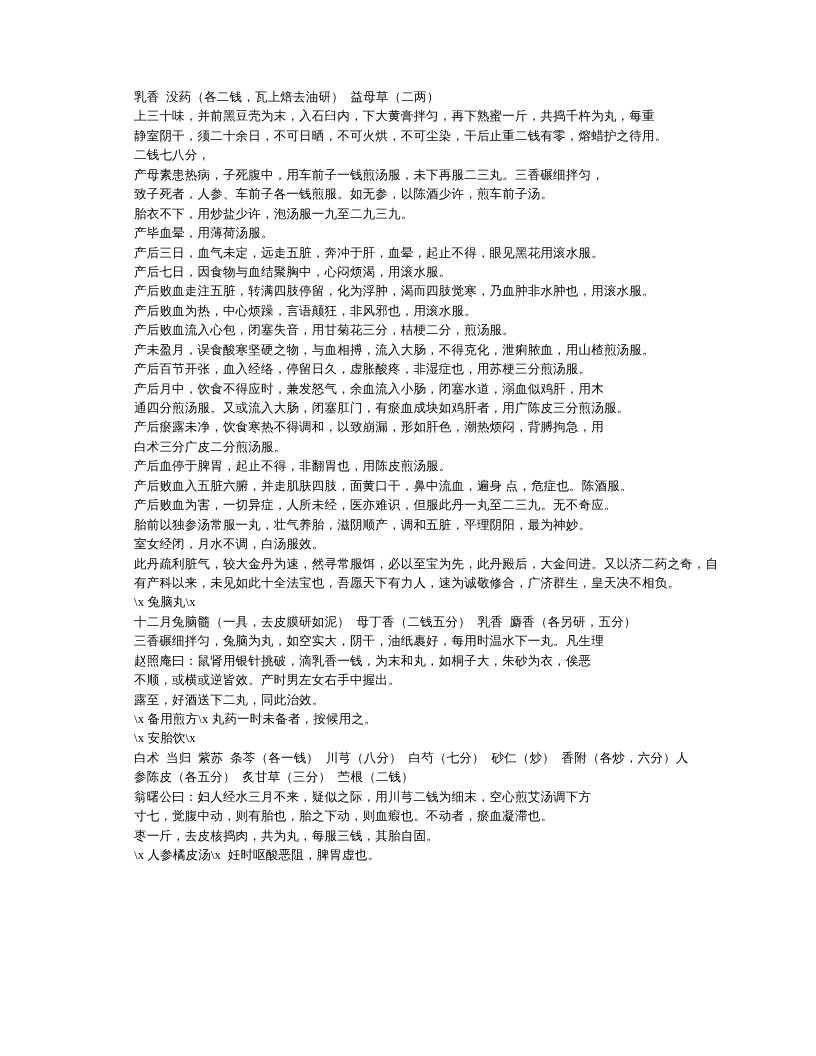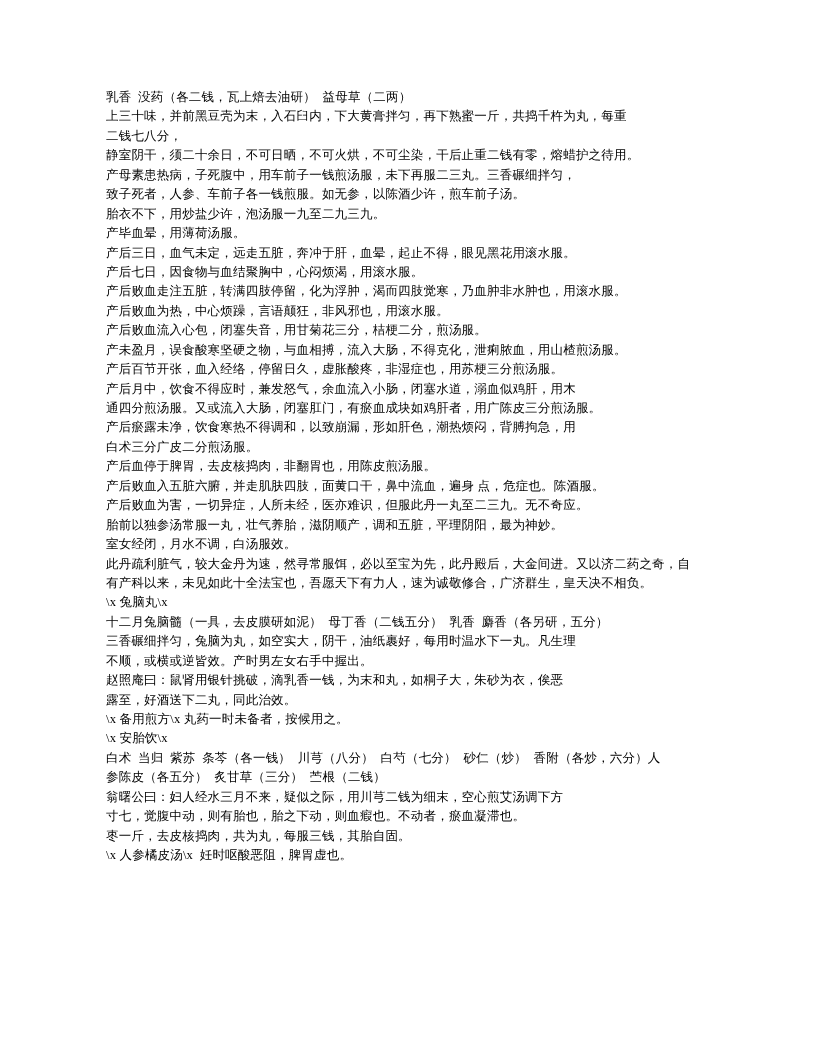--- a/index.html
+++ b/index.html
@@ -12,69 +12,69 @@
     width: 816px;
     height: 1056px;
     background: #ffffff;
     box-sizing: border-box;
     overflow: hidden;
     font-family: "Liberation Serif", "DejaVu Serif", serif;
     color: #000000;
   }
   .doc-body {
     position: absolute;
-    left: 106px;
+    left: 134px;
     top: 88px;
     right: 60px;
   }
   .line {
     font-size: 12.5px;
     line-height: 19.45px;
     height: 19.45px;
     white-space: pre;
     letter-spacing: 0.2px;
     color: #000000;
   }
 </style>
 </head>
 <body>
 
 <div class="page">
   <div class="doc-body">
       <div class="line">乳香  没药（各二钱，瓦上焙去油研）  益母草（二两）</div>
       <div class="line">上三十味，并前黑豆壳为末，入石臼内，下大黄膏拌匀，再下熟蜜一斤，共捣千杵为丸，每重</div>
+      <div class="line">静室阴干，须二十余日，不可日晒，不可火烘，不可尘染，干后止重二钱有零，熔蜡护之待用。</div>
       <div class="line">二钱七八分，</div>
-      <div class="line">静室阴干，须二十余日，不可日晒，不可火烘，不可尘染，干后止重二钱有零，熔蜡护之待用。</div>
       <div class="line">产母素患热病，子死腹中，用车前子一钱煎汤服，未下再服二三丸。三香碾细拌匀，</div>
       <div class="line">致子死者，人参、车前子各一钱煎服。如无参，以陈酒少许，煎车前子汤。</div>
       <div class="line">胎衣不下，用炒盐少许，泡汤服一九至二九三九。</div>
       <div class="line">产毕血晕，用薄荷汤服。</div>
       <div class="line">产后三日，血气未定，远走五脏，奔冲于肝，血晕，起止不得，眼见黑花用滚水服。</div>
       <div class="line">产后七日，因食物与血结聚胸中，心闷烦渴，用滚水服。</div>
       <div class="line">产后败血走注五脏，转满四肢停留，化为浮肿，渴而四肢觉寒，乃血肿非水肿也，用滚水服。</div>
       <div class="line">产后败血为热，中心烦躁，言语颠狂，非风邪也，用滚水服。</div>
       <div class="line">产后败血流入心包，闭塞失音，用甘菊花三分，桔梗二分，煎汤服。</div>
       <div class="line">产未盈月，误食酸寒坚硬之物，与血相搏，流入大肠，不得克化，泄痢脓血，用山楂煎汤服。</div>
       <div class="line">产后百节开张，血入经络，停留日久，虚胀酸疼，非湿症也，用苏梗三分煎汤服。</div>
       <div class="line">产后月中，饮食不得应时，兼发怒气，余血流入小肠，闭塞水道，溺血似鸡肝，用木</div>
       <div class="line">通四分煎汤服。又或流入大肠，闭塞肛门，有瘀血成块如鸡肝者，用广陈皮三分煎汤服。</div>
       <div class="line">产后瘀露未净，饮食寒热不得调和，以致崩漏，形如肝色，潮热烦闷，背膊拘急，用</div>
       <div class="line">白术三分广皮二分煎汤服。</div>
-      <div class="line">产后血停于脾胃，去皮核捣肉，非翻胃也，用陈皮煎汤服。</div>
+      <div class="line">产后血停于脾胃，起止不得，非翻胃也，用陈皮煎汤服。</div>
       <div class="line">产后败血入五脏六腑，并走肌肤四肢，面黄口干，鼻中流血，遍身 点，危症也。陈酒服。</div>
       <div class="line">产后败血为害，一切异症，人所未经，医亦难识，但服此丹一丸至二三九。无不奇应。</div>
       <div class="line">胎前以独参汤常服一丸，壮气养胎，滋阴顺产，调和五脏，平理阴阳，最为神妙。</div>
       <div class="line">室女经闭，月水不调，白汤服效。</div>
       <div class="line">此丹疏利脏气，较大金丹为速，然寻常服饵，必以至宝为先，此丹殿后，大金间进。又以济二药之奇，自</div>
       <div class="line">有产科以来，未见如此十全法宝也，吾愿天下有力人，速为诚敬修合，广济群生，皇天决不相负。</div>
       <div class="line">\x 兔脑丸\x</div>
       <div class="line">十二月兔脑髓（一具，去皮膜研如泥）  母丁香（二钱五分）  乳香  麝香（各另研，五分）</div>
       <div class="line">三香碾细拌匀，兔脑为丸，如空实大，阴干，油纸裹好，每用时温水下一丸。凡生理</div>
+      <div class="line">赵照庵曰：鼠肾用银针挑破，滴乳香一钱，为末和丸，如桐子大，朱砂为衣，俟恶</div>
       <div class="line">不顺，或横或逆皆效。产时男左女右手中握出。</div>
-      <div class="line">赵照庵曰：鼠肾用银针挑破，滴乳香一钱，为末和丸，如桐子大，朱砂为衣，俟恶</div>
       <div class="line">露至，好酒送下二丸，同此治效。</div>
       <div class="line">\x 备用煎方\x 丸药一时未备者，按候用之。</div>
       <div class="line">\x 安胎饮\x</div>
       <div class="line">白术  当归  紫苏  条芩（各一钱）  川芎（八分）  白芍（七分）  砂仁（炒）  香附（各炒，六分）人</div>
       <div class="line">参陈皮（各五分）  炙甘草（三分）  苎根（二钱）</div>
       <div class="line">翁曙公曰：妇人经水三月不来，疑似之际，用川芎二钱为细末，空心煎艾汤调下方</div>
       <div class="line">寸七，觉腹中动，则有胎也，胎之下动，则血瘕也。不动者，瘀血凝滞也。</div>
       <div class="line">枣一斤，去皮核捣肉，共为丸，每服三钱，其胎自固。</div>
       <div class="line">\x 人参橘皮汤\x  妊时呕酸恶阻，脾胃虚也。</div>
     </div>

